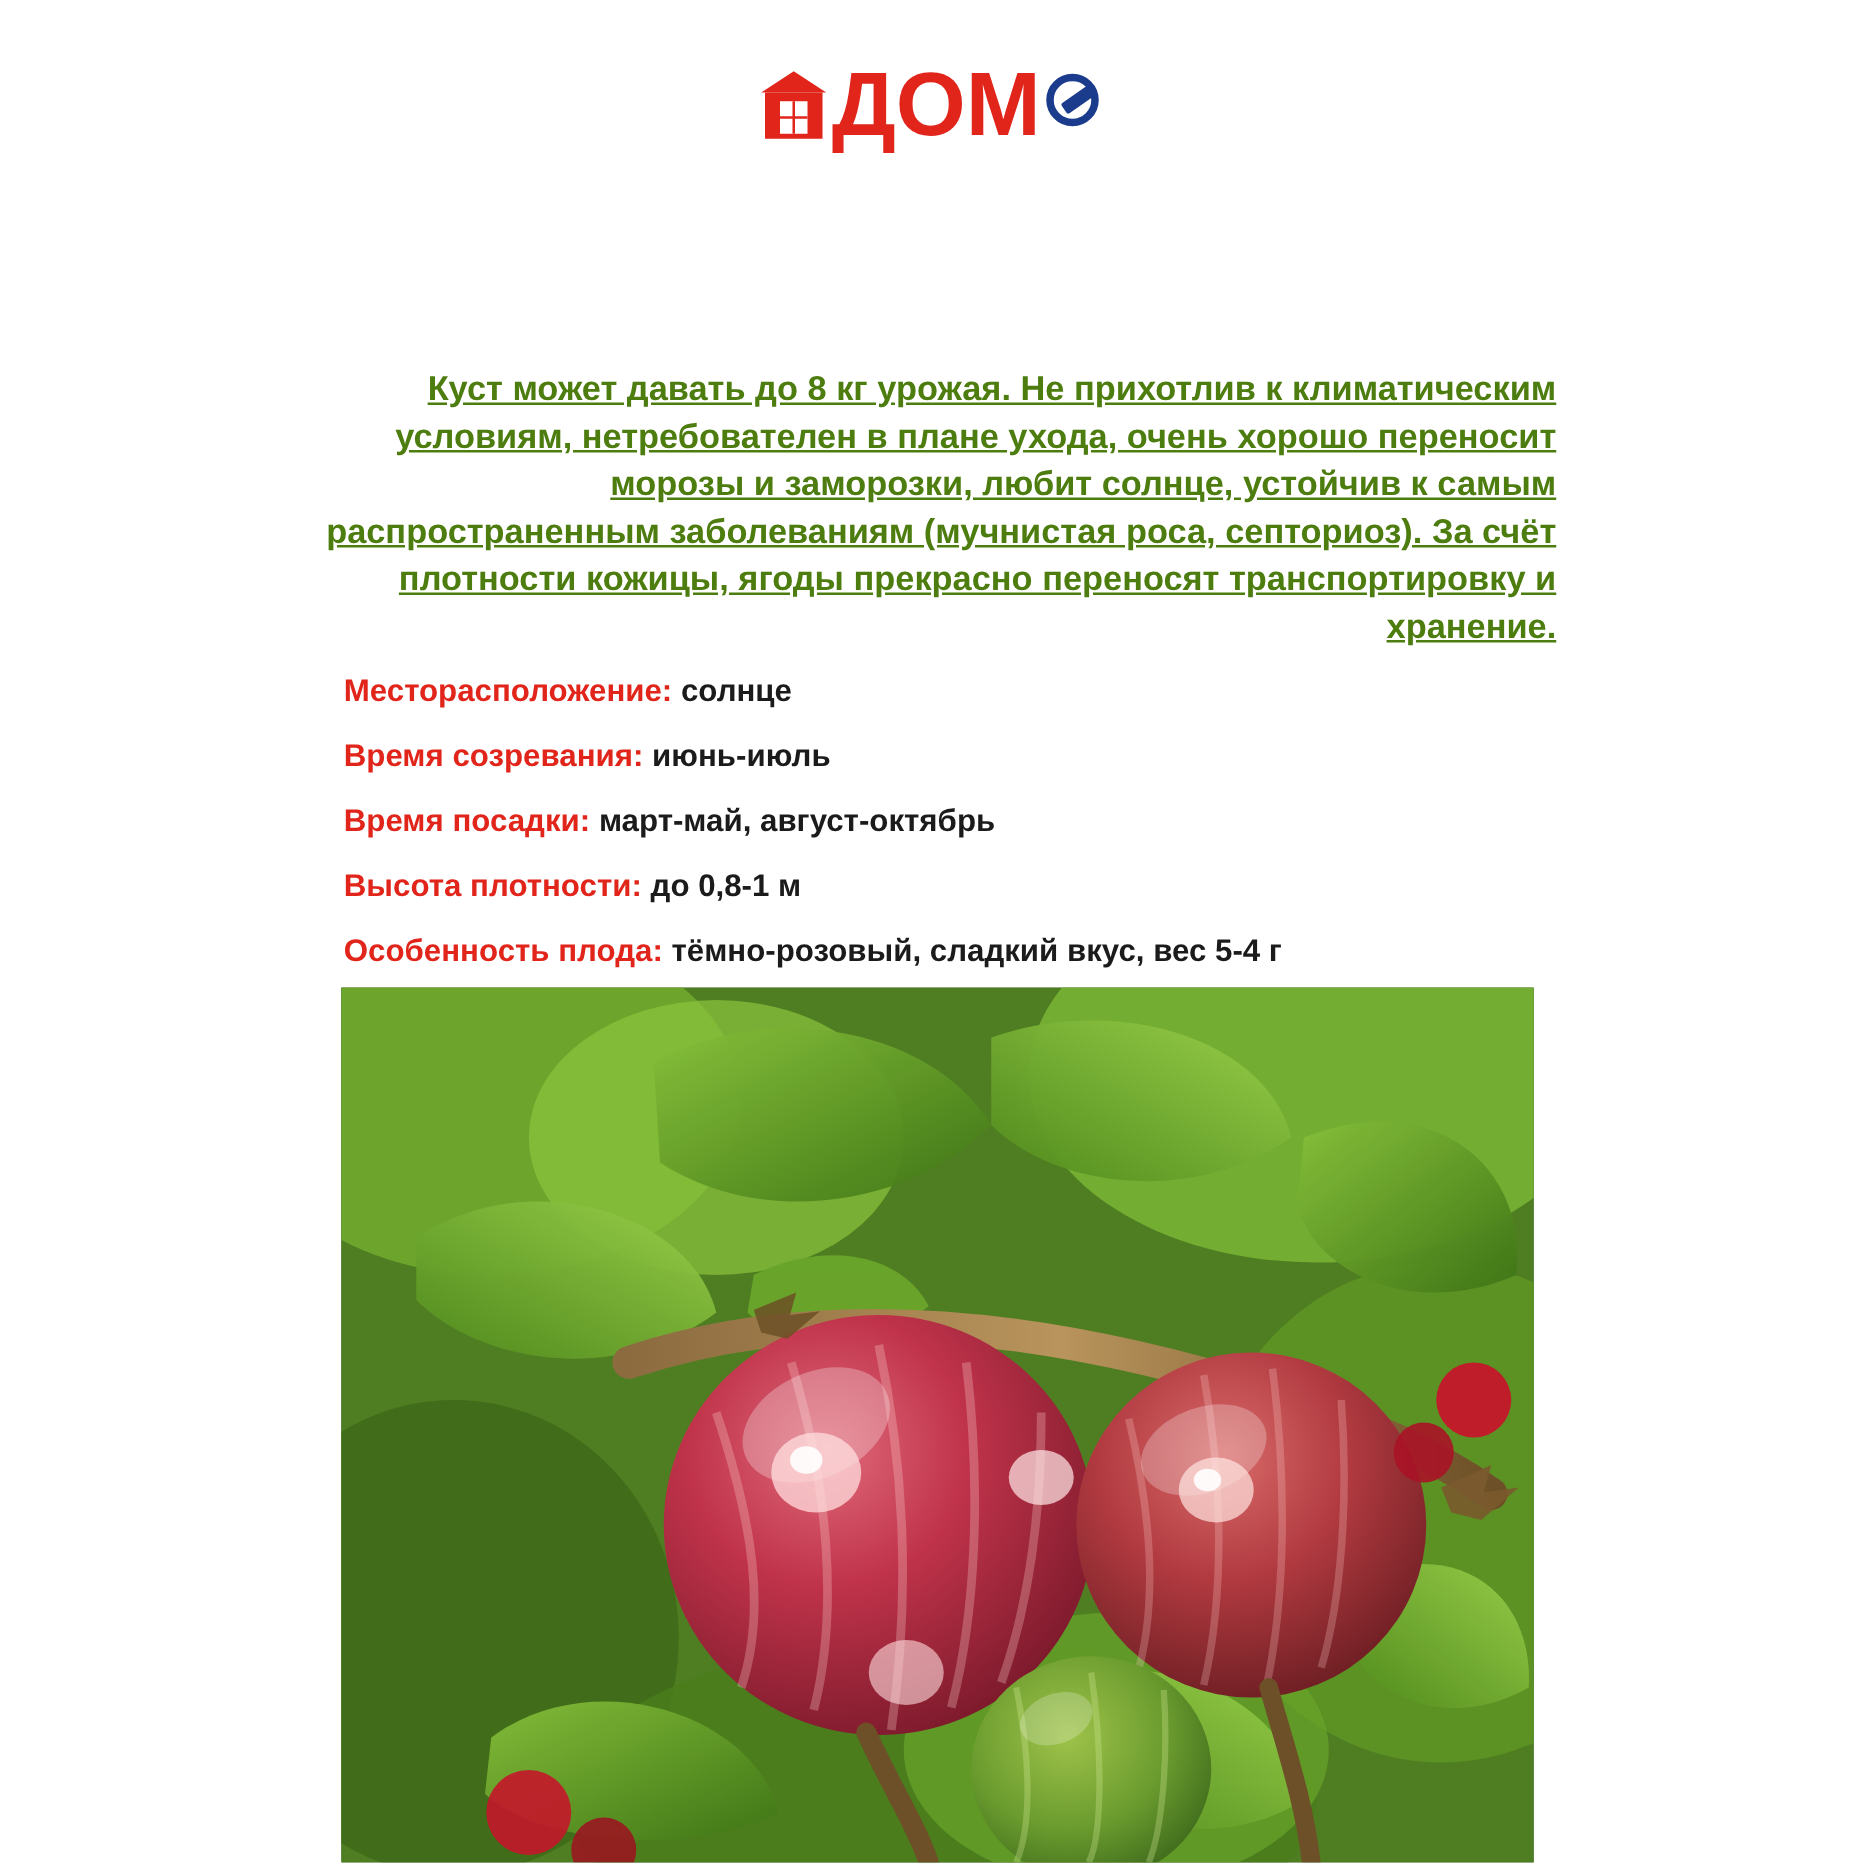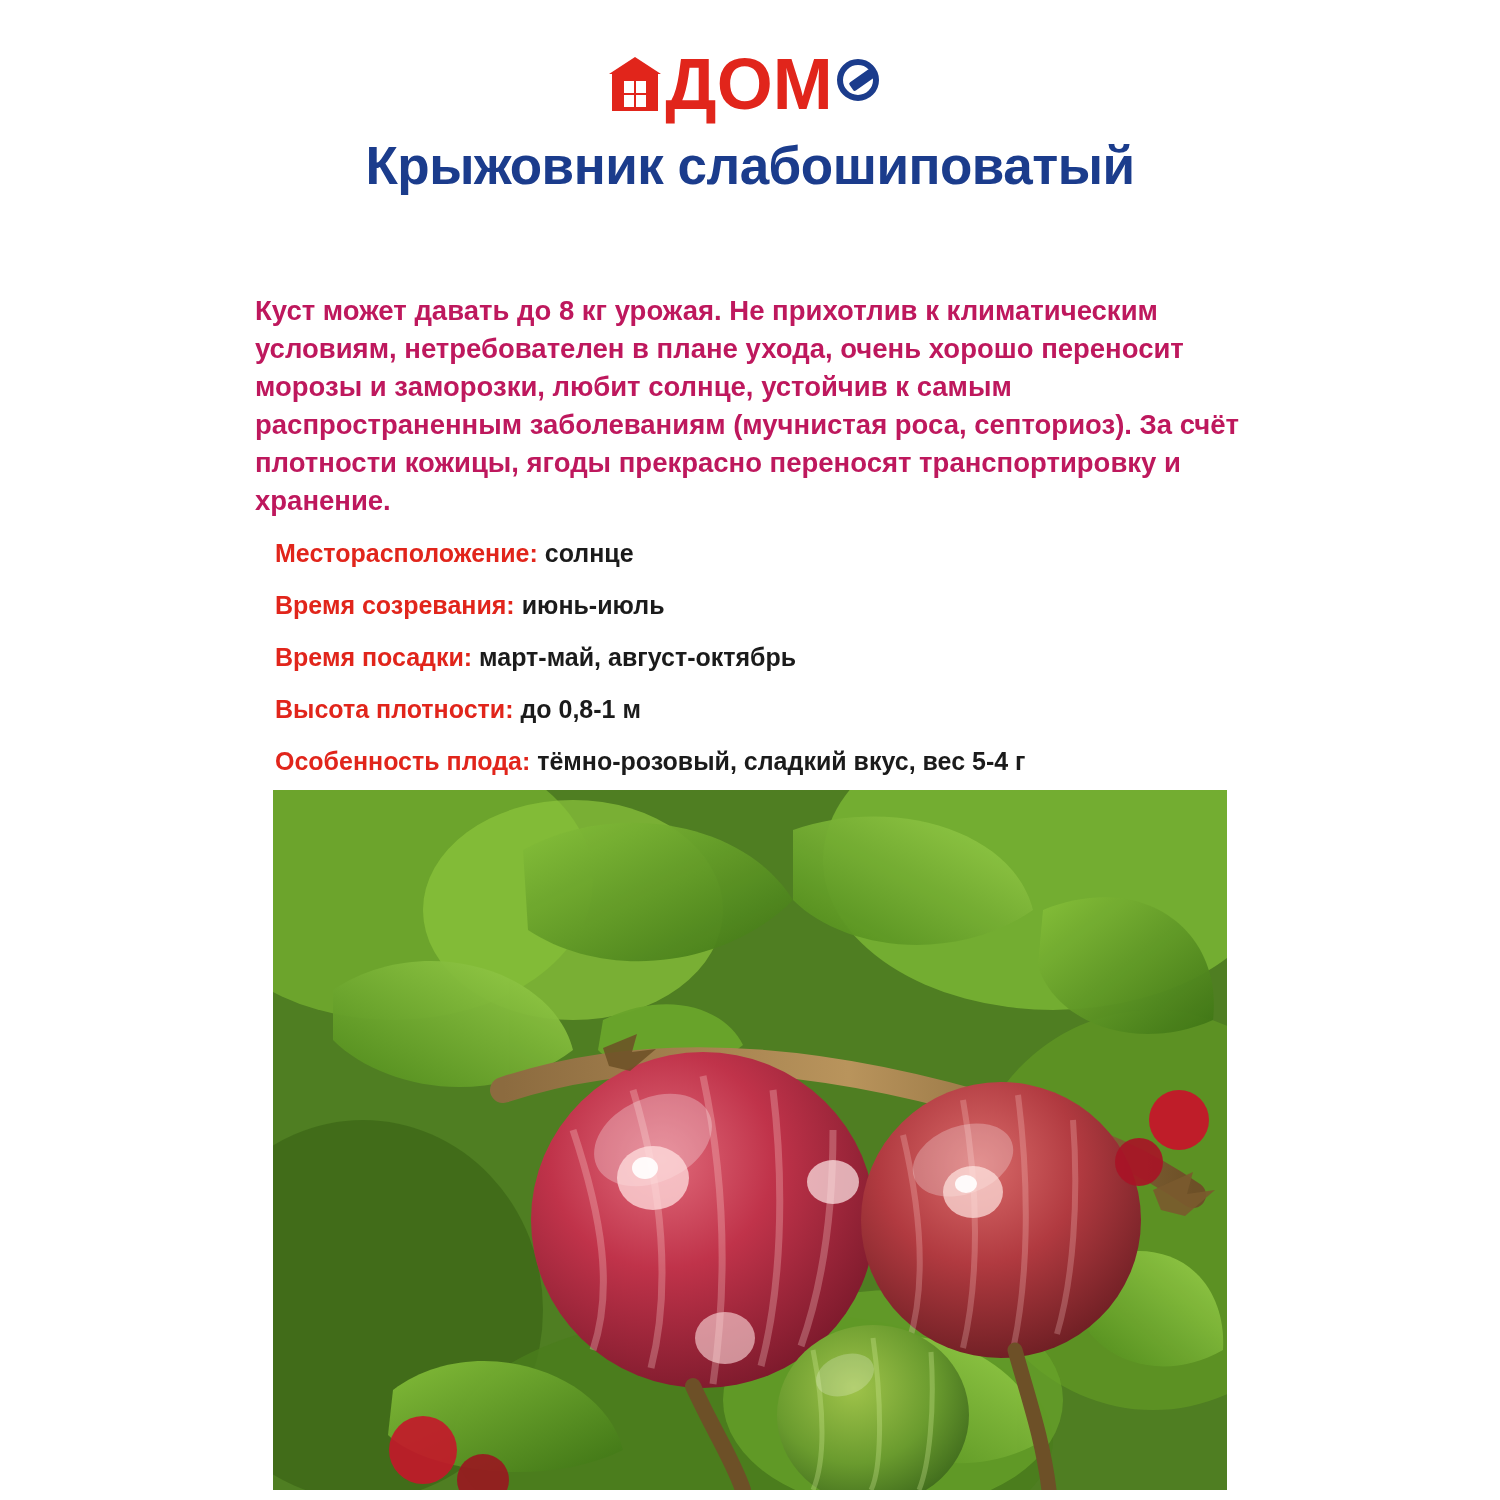--- a/index.html
+++ b/index.html
@@ -138,25 +138,26 @@
     line-height: 1.16;
     letter-spacing: -0.5px;
   }
 
   
   .intro {
     position: absolute;
     top: 292px;
     left: 255px;
     width: 990px;
-    text-align: left;
-    color: #be185d;
+    text-align: right;
+    color: #4d7c0f;
     font-weight: bold;
     font-size: 27.5px;
     line-height: 1.38;
+    text-decoration: underline;
   }
 
   
   .specs {
     position: absolute;
     top: 538px;
     left: 275px;
     width: 1000px;
   }
   .spec-row {
@@ -204,21 +205,20 @@
       </span>
       <span class="logo-dom">ДОМ</span>
       <span class="logo-o">
         <span class="ring"></span>
         <span class="wrench"></span>
       </span>
     </div>
   </div>
 
   <div class="title">
-    <div>Крыжовник слабошиповатый</div>
   </div>
 
   <div class="intro">Куст может давать до 8 кг урожая. Не прихотлив к климатическим условиям, нетребователен в плане ухода, очень хорошо переносит морозы и заморозки, любит солнце, устойчив к самым распространенным заболеваниям (мучнистая роса, септориоз). За счёт плотности кожицы, ягоды прекрасно переносят транспортировку и хранение.</div>
 
   <div class="specs">
     <div class="spec-row">
       <span class="spec-label">Месторасположение:</span>
       <span class="spec-value">солнце</span>
     </div>
     <div class="spec-row">

